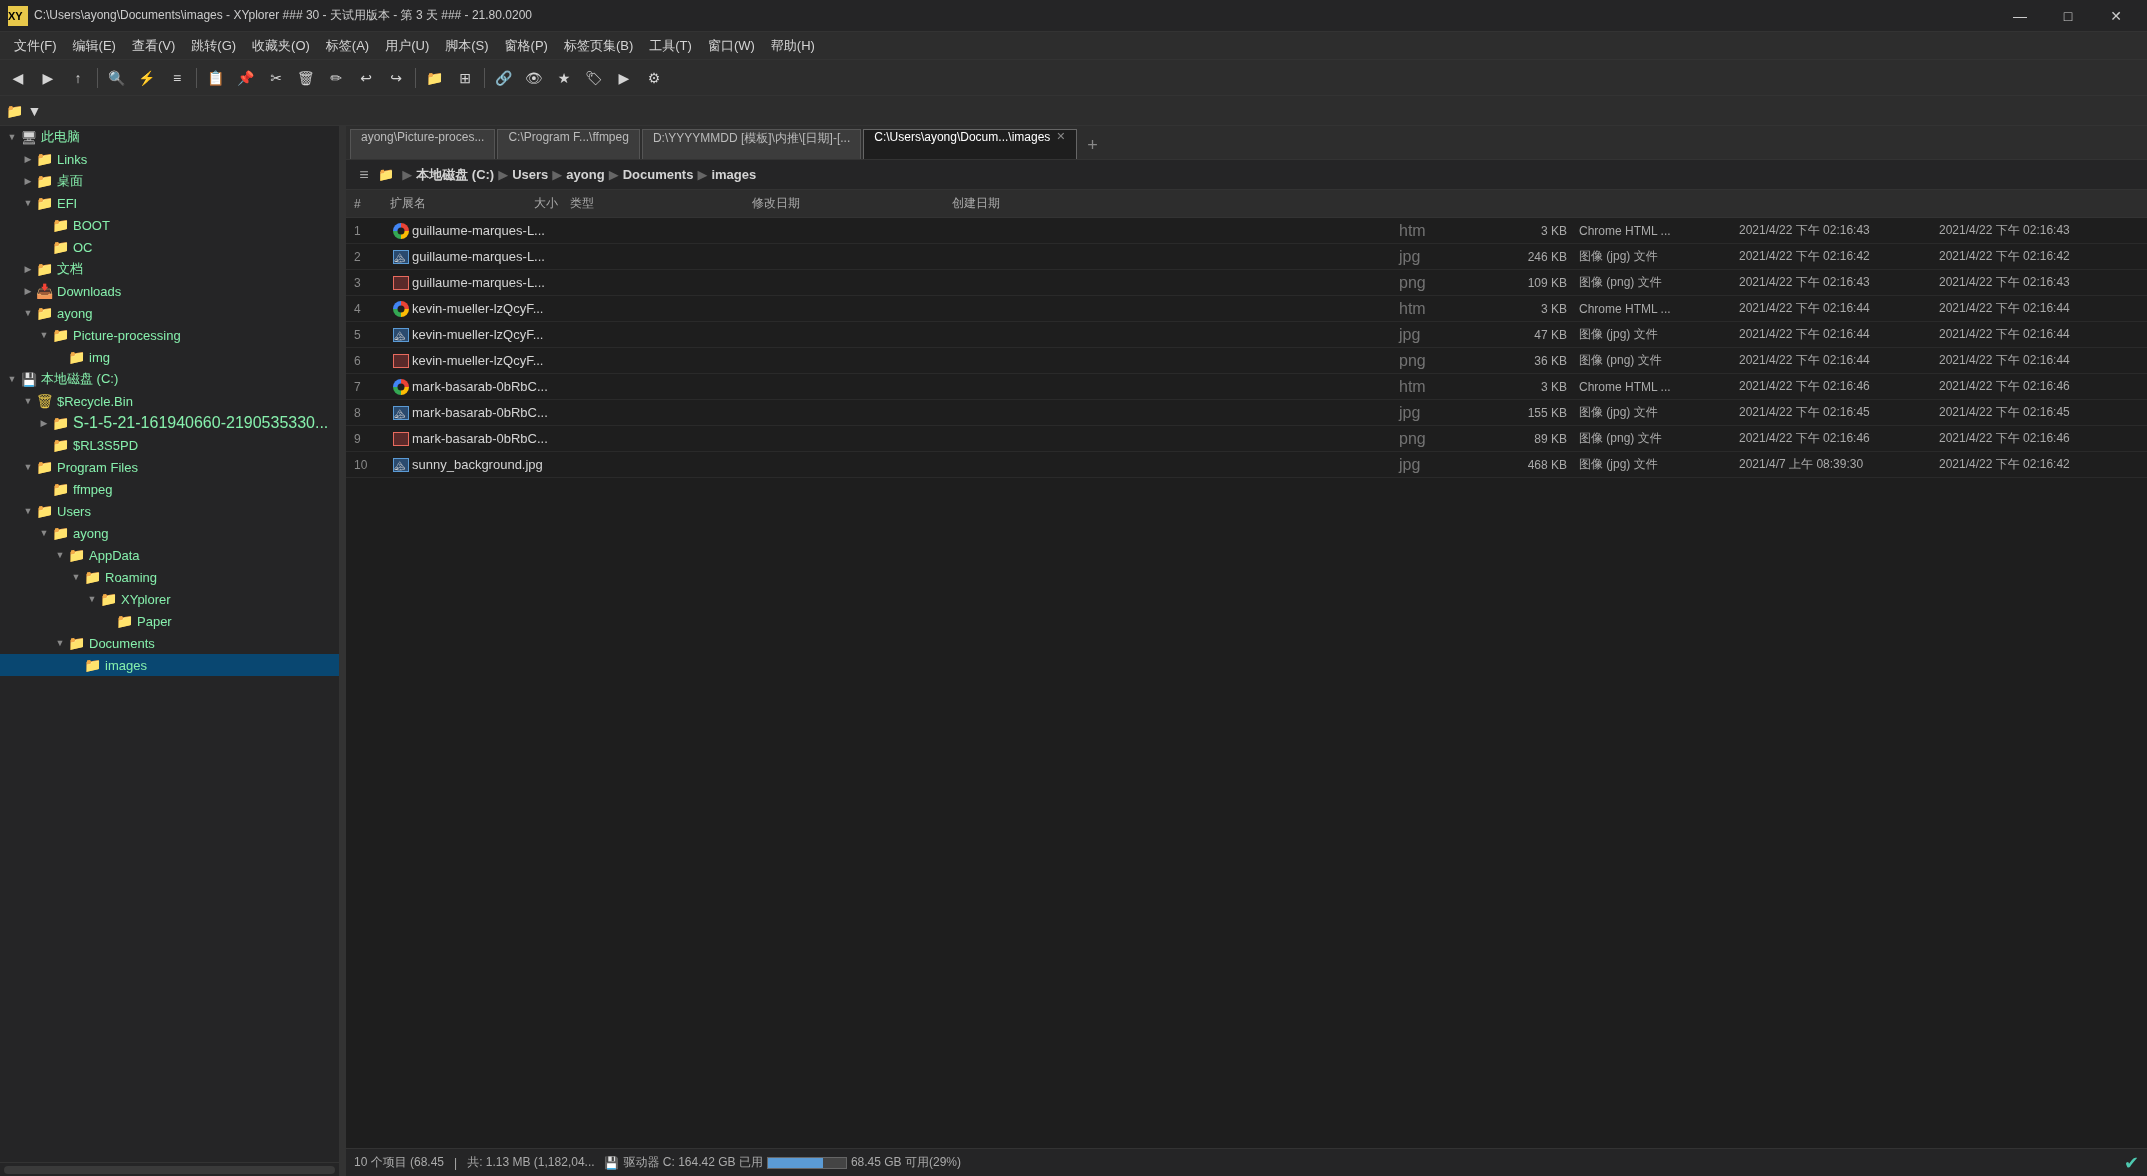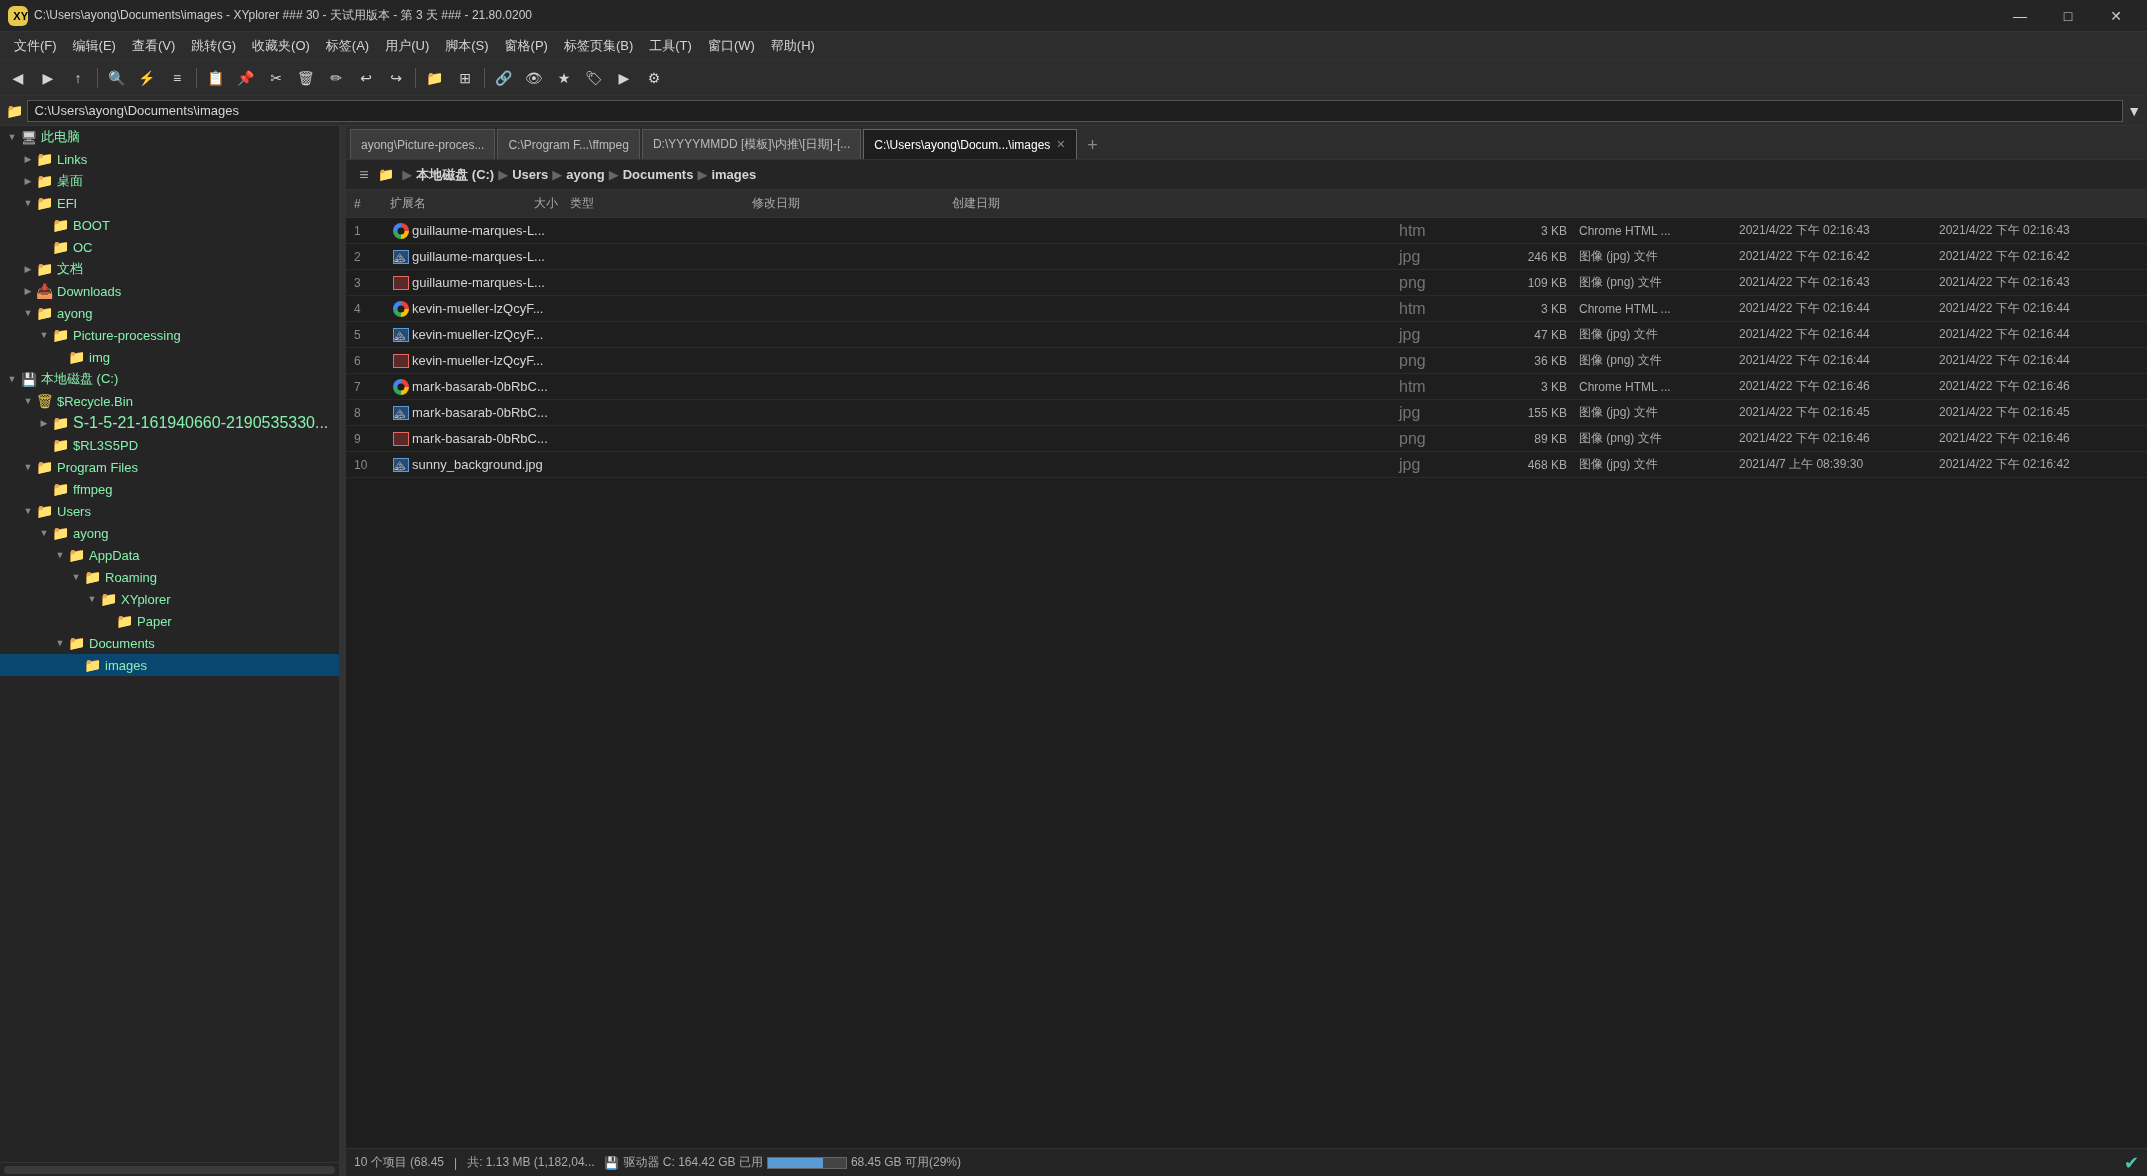--- a/index.html
+++ b/index.html
@@ -21,22 +21,22 @@
       height: 32px;
       display: flex;
       align-items: center;
       padding: 0 8px;
       border-bottom: 1px solid #333;
       flex-shrink: 0;
     }
     .title-bar-icon {
       width: 20px; height: 20px; margin-right: 6px;
       background: #e8c84a;
-      border-radius: 6px;
-      display: flex; align-items: center; justify-content: flex-end;
+      border-radius: 0;
+      display: flex; align-items: center; justify-content: flex-start;
       font-size: 11px; font-weight: bold; color: #000;
     }
     .title-bar-text {
       flex: 1;
       font-size: 12px;
       color: #cccccc;
     }
     .title-bar-controls {
       display: flex; gap: 2px;
     }
@@ -190,21 +190,20 @@
       background: #2d2d2d;
       height: 34px;
       padding: 0 4px;
       flex-shrink: 0;
       border-bottom: 1px solid #333;
     }
     .tab {
       height: 30px;
       padding: 0 10px;
       display: flex;
-      align-items: center;
       gap: 6px;
       background: #3c3c3c;
       border: 1px solid #555;
       border-bottom: none;
       cursor: pointer;
       font-size: 12px;
       color: #bbbbbb;
       max-width: 220px;
       white-space: nowrap;
       overflow: hidden;
@@ -431,21 +430,20 @@
   <button class="tb-btn">🔗</button>
   <button class="tb-btn">👁</button>
   <button class="tb-btn">★</button>
   <button class="tb-btn">🏷</button>
   <button class="tb-btn">▶</button>
   <button class="tb-btn">⚙</button>
 </div>
 
 <div class="address-bar">
   <span class="addr-icon">📁</span>
-  <input class="address-input" type="text" value="C:\Users\ayong\Documents\images" style="">
   <span class="addr-icon">▼</span>
 </div>
 
 <div class="main-area">
 
   <div class="tree-panel">
     <div class="tree-scroll">
 
       <div class="tree-item" style="padding-left: 4px;">
         <div class="tree-expander">▼</div>

